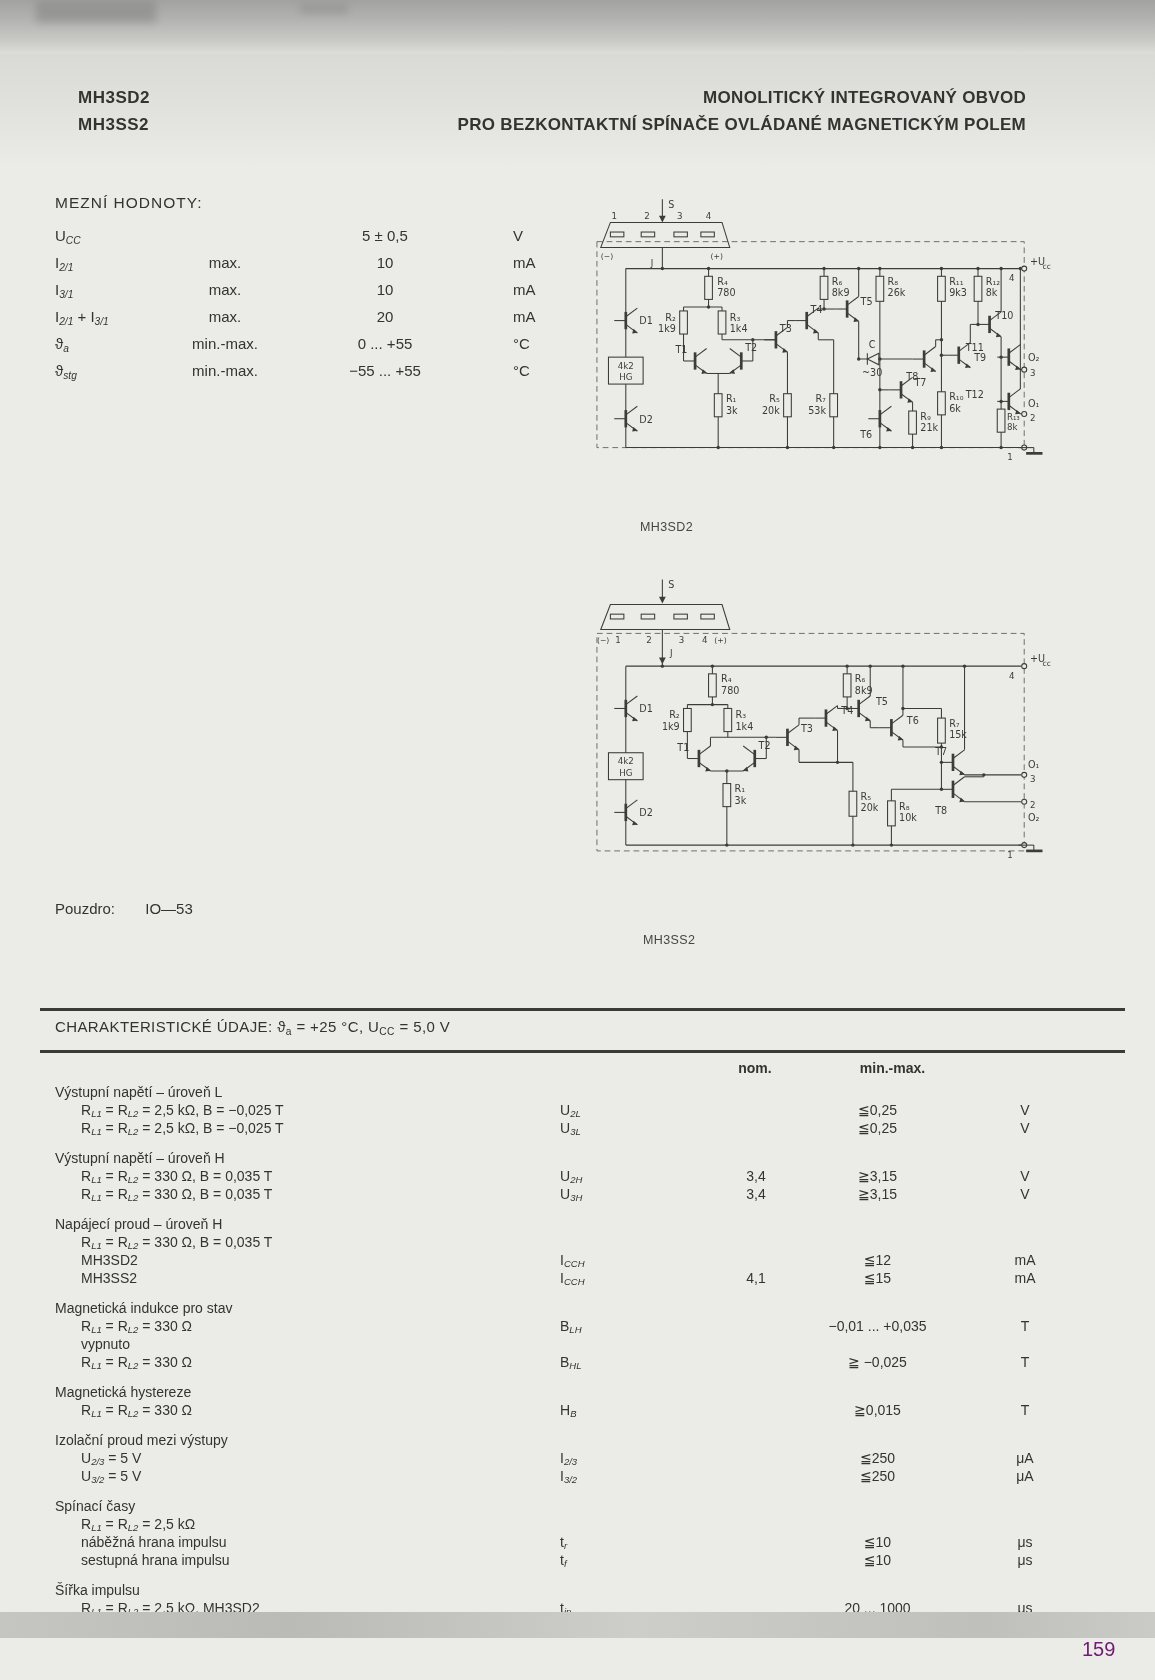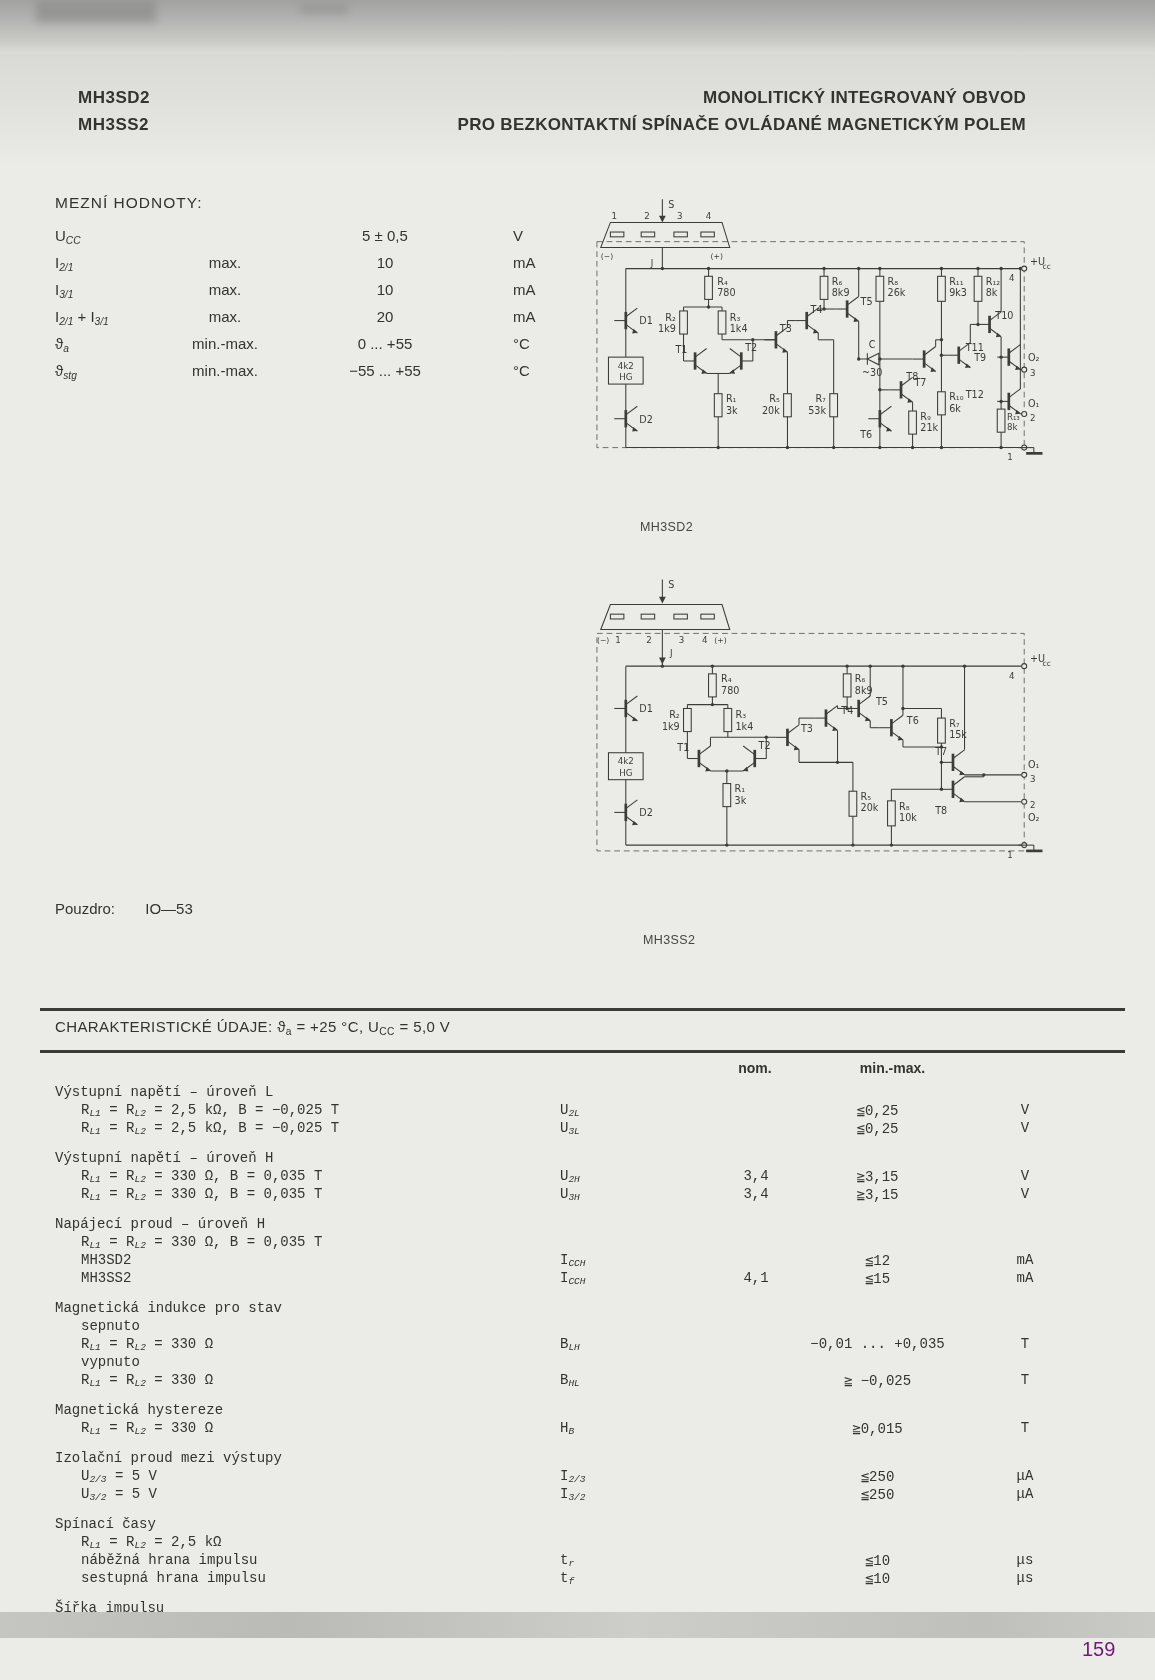--- a/index.html
+++ b/index.html
@@ -45,21 +45,21 @@
   svg .pin{fill:#ebebe8;stroke:#3c3c3a;stroke-width:1.1;}
   svg text{fill:#3c3c3a;font-family:"DejaVu Sans",sans-serif;font-size:10px;}
   svg text.sm{font-size:8px;} svg text.md{font-size:9px;}
   
   .rule{position:absolute;left:40px;width:1085px;height:3px;background:#3a3a38;}
   .char-heading{position:absolute;left:55px;top:1018px;font-size:15px;letter-spacing:.4px;}
   .colhead{position:absolute;top:1060px;font-weight:bold;font-size:14px;text-align:center;}
   .colhead.nom{left:700px;width:110px;}
   .colhead.mm{left:805px;width:175px;}
   .char-rows{position:absolute;left:55px;top:1084px;width:1070px;}
-  .crow{position:relative;height:18px;font-size:14px;font-family:Liberation Mono, monospace;}
+  .crow{position:relative;height:18px;font-size:14px;}
   .crow.sec{margin-top:12px;}
   .c-label{position:absolute;left:0;white-space:nowrap;}
   .crow.det .c-label{left:26px;}
   .c-sym{position:absolute;left:505px;white-space:nowrap;}
   .c-nom{position:absolute;left:655px;width:92px;text-align:center;}
   .c-mm{position:absolute;left:720px;width:205px;text-align:center;}
   .c-unit{position:absolute;left:930px;width:80px;text-align:center;}
   .page-number{position:absolute;left:1082px;top:1638px;font-size:20px;color:#701a75;}
 </style>
 </head>
@@ -593,27 +593,20 @@
     <span class="c-unit">mA</span>
   </div>
       <div class="crow sec">
     <span class="c-label">Magnetická indukce pro stav</span>
     <span class="c-sym"></span>
     <span class="c-nom"></span>
     <span class="c-mm"></span>
     <span class="c-unit"></span>
   </div>
       <div class="crow det">
-    <span class="c-label">sepnuto</span>
-    <span class="c-sym"></span>
-    <span class="c-nom"></span>
-    <span class="c-mm"></span>
-    <span class="c-unit"></span>
-  </div>
-      <div class="crow det">
     <span class="c-label"><span>R</span><sub>L1</sub><span> = R</span><sub>L2</sub><span> = 330 Ω</span></span>
     <span class="c-sym"><span>B</span><sub>LH</sub></span>
     <span class="c-nom"></span>
     <span class="c-mm">−0,01 ... +0,035</span>
     <span class="c-unit">T</span>
   </div>
       <div class="crow det">
     <span class="c-label">vypnuto</span>
     <span class="c-sym"></span>
     <span class="c-nom"></span>

